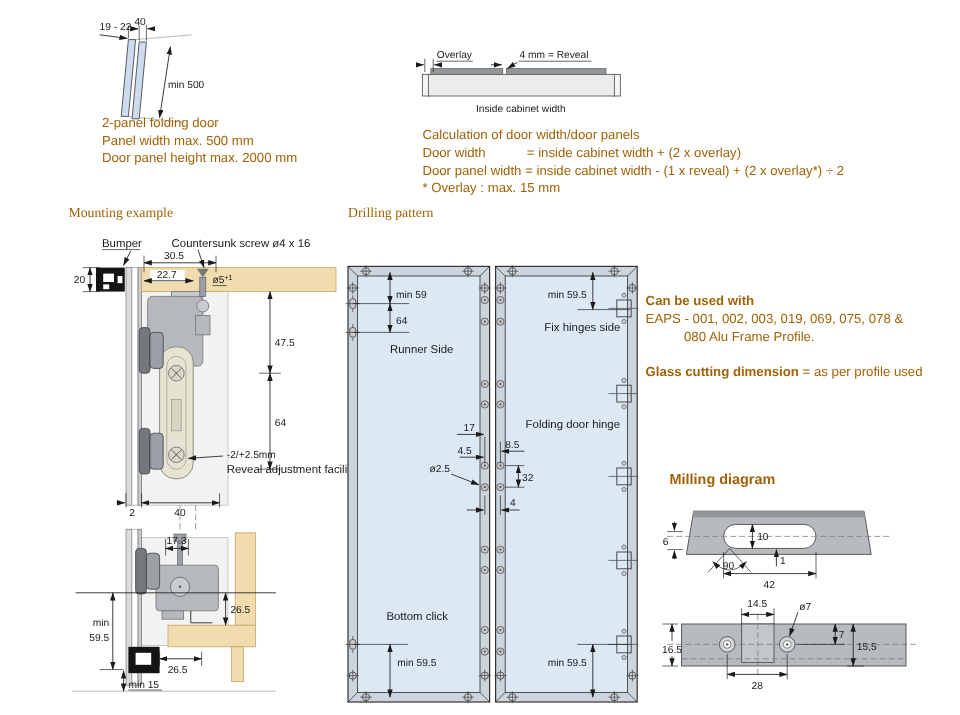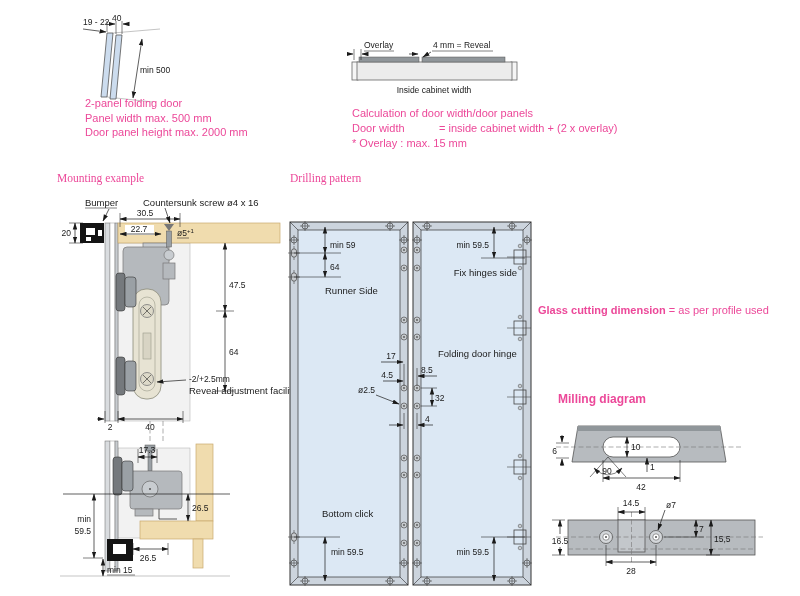--- a/index.html
+++ b/index.html
@@ -1,16 +1,16 @@
 <!DOCTYPE html>
 <html><head>
 <meta charset="utf-8">
 <style>
   html,body{margin:0;padding:0;background:#fff;}
-  #page{position:relative;width:800px;height:596px;background:#fff;font-family:"Liberation Sans",sans-serif;color:#ec4899;overflow:hidden;}
+  #page{position:relative;width:800px;height:596px;background:#fff;font-family:"Liberation Sans",sans-serif;color:#a16207;overflow:hidden;}
   .abs{position:absolute;}
   .info{font-size:11px;line-height:14.6px;}
   .calc{font-size:11px;line-height:14.8px;}
   .calc .cl{display:inline-block;width:87px;}
   .heading{font-size:11.5px;font-family:Liberation Serif, serif;}
   .bold{font-weight:bold;}
   .usage{font-size:11px;line-height:15px;}
   .usage .indent{padding-left:32px;}
   .milling-title{font-size:12px;font-weight:bold;}
   
@@ -102,20 +102,21 @@
       <line class="tk" x1="87" y1="18" x2="148" y2="18"></line>
       <text class="dt" x="19" y="15">Overlay</text>
       <text class="dt" x="88" y="15">4 mm = Reveal</text>
       <text class="dt" x="89" y="60" text-anchor="middle">Inside cabinet width</text>
     </g>
   </svg>
 
   <div class="abs calc" style="left:352px;top:106px">
     <div>Calculation of door width/door panels</div>
     <div><span class="cl">Door width</span><span>= inside cabinet width + (2 x overlay)</span></div>
+    <div>Door panel width = inside cabinet width - (1 x reveal) + (2 x overlay*) ÷ 2</div>
     <div>* Overlay : max. 15 mm</div>
   </div>
 
   <div class="abs heading" style="left:57px;top:172px">Mounting example</div>
   <div class="abs heading" style="left:290px;top:172px">Drilling pattern</div>
 
   <svg class="abs" style="left:55px;top:193px" width="235" height="402">
 
     <g>
       <rect x="63" y="50" width="72" height="178" fill="#f2f2f2" stroke="#aaa" stroke-width="0.5"></rect>
@@ -341,20 +342,25 @@
       <text class="lb" x="37" y="299">Bottom click</text>
       <line class="tk" x1="9" y1="319" x2="55" y2="319"></line>
       <line class="dl" x1="40" y1="319" x2="40" y2="363" marker-start="url(#aS)" marker-end="url(#aE)"></line>
       <text class="dt" x="46" y="337">min 59.5</text>
       <line class="tk" x1="196" y1="319" x2="240" y2="319"></line>
       <line class="dl" x1="209" y1="319" x2="209" y2="363" marker-start="url(#aS)" marker-end="url(#aE)"></line>
       <text class="dt" x="204" y="337" text-anchor="end">min 59.5</text>
     </g>
   </svg>
 
+  <div class="abs usage" style="left:538px;top:244px">
+    <div class="bold">Can be used with</div>
+    <div>EAPS -  001, 002, 003, 019, 069, 075, 078 &amp;</div>
+    <div class="indent">080 Alu Frame Profile.</div>
+  </div>
   <div class="abs usage" style="left:538px;top:303px">
     <span class="bold">Glass cutting dimension</span>
     <span>= as per profile used</span>
   </div>
 
   <div class="abs milling-title" style="left:558px;top:392px">Milling diagram</div>
 
   <svg class="abs" style="left:548px;top:410px" width="247" height="86">
     <path d="M30,16 L172,16 L178,52 L24,52 Z" fill="#b7bbbf" stroke="#555" stroke-width="0.8"></path>
     <path d="M30,16 L172,16 L173,21 L29,21 Z" fill="#90969a" stroke="none"></path>

